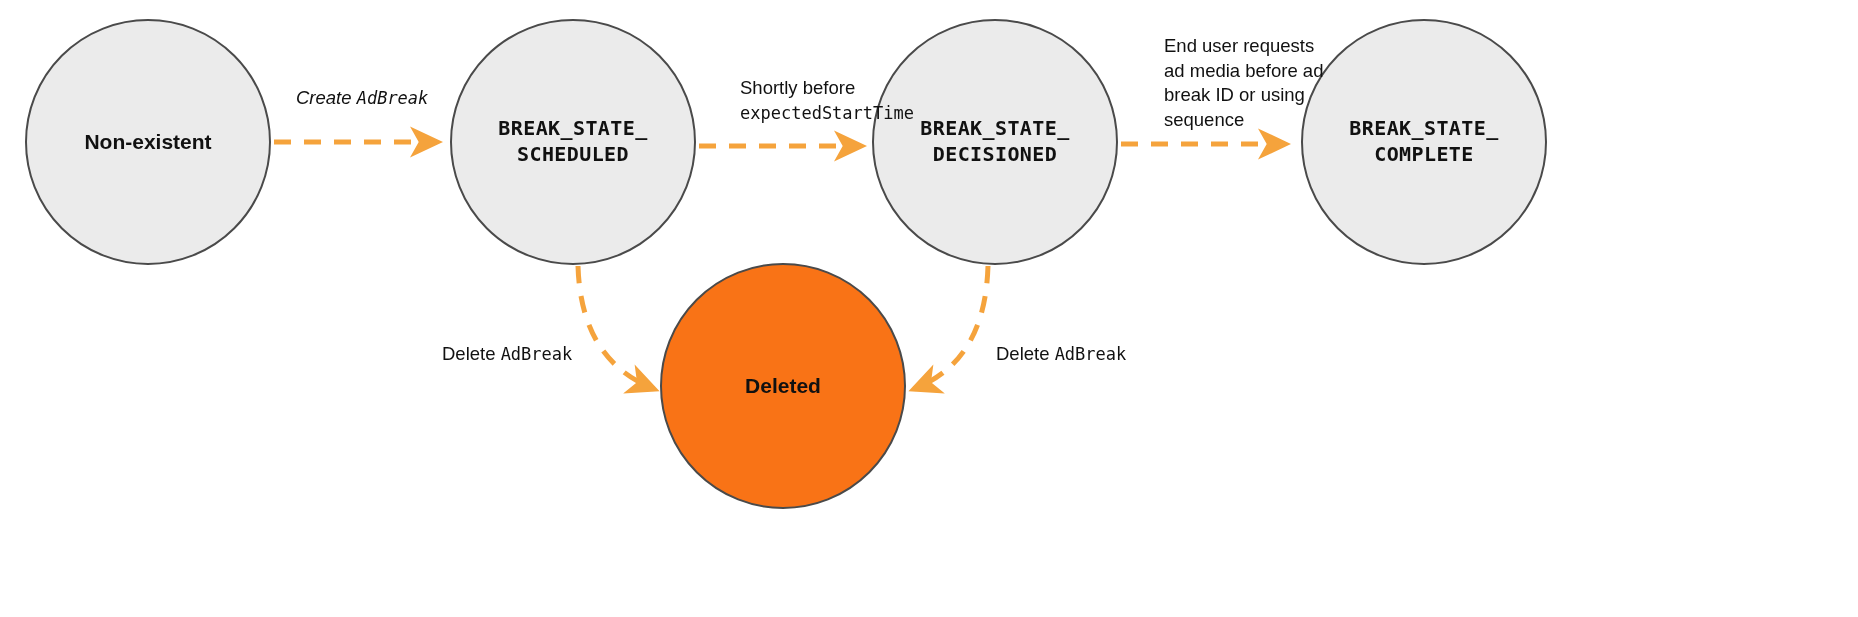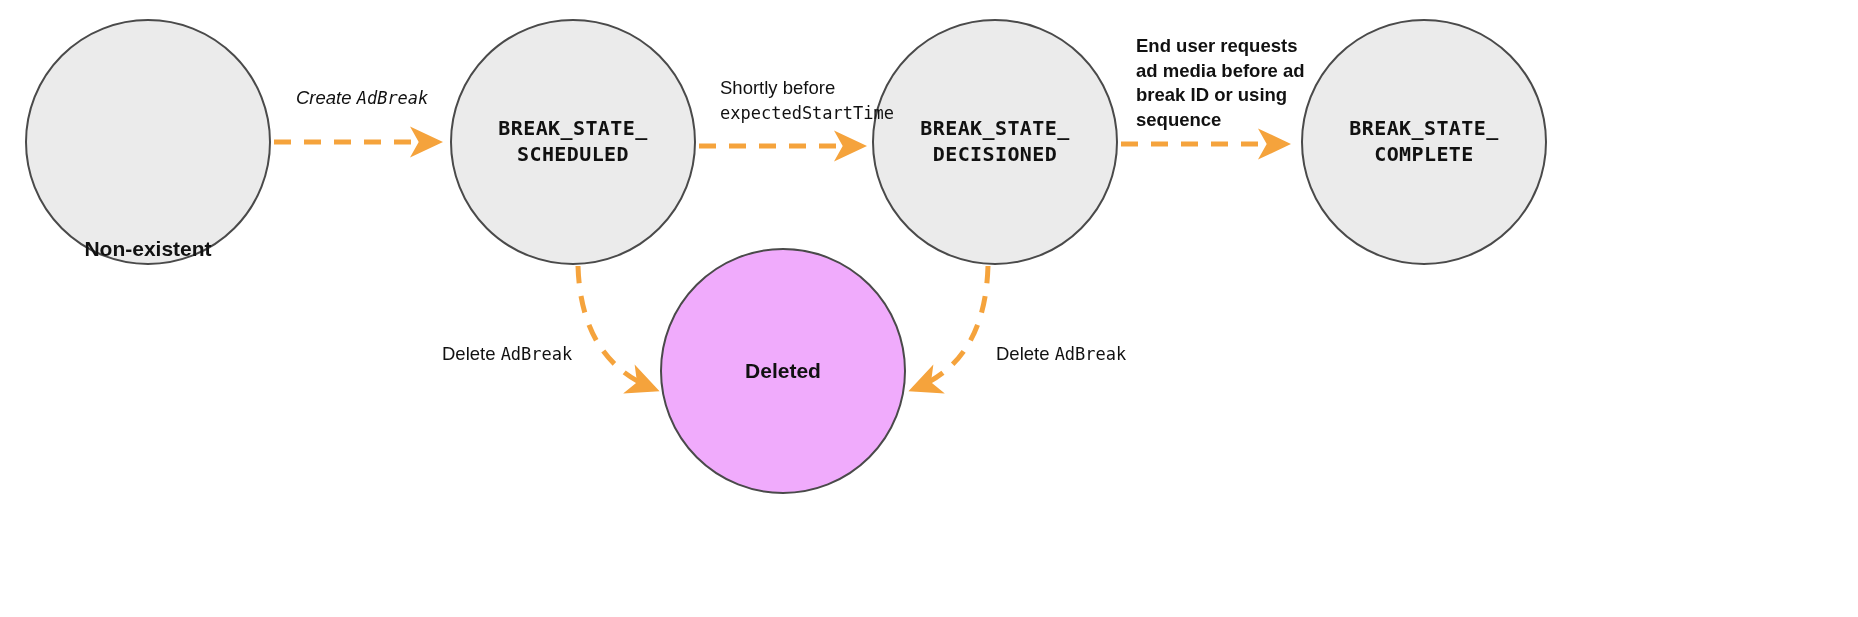--- a/index.html
+++ b/index.html
@@ -87,53 +87,53 @@
 
     <path d="M 699 146 L 861 146" fill="none" stroke="#f5a33c" stroke-width="5" stroke-dasharray="17 13" stroke-linecap="butt" marker-end="url(#arrowOrange)"></path>
 
     <path d="M 1121 144 L 1285 144" fill="none" stroke="#f5a33c" stroke-width="5" stroke-dasharray="17 13" stroke-linecap="butt" marker-end="url(#arrowOrange)"></path>
 
     <path d="M 578 266 C 580 330, 606 370, 654 389" fill="none" stroke="#f5a33c" stroke-width="5" stroke-dasharray="17 13" stroke-linecap="butt" marker-end="url(#arrowOrange)"></path>
 
     <path d="M 988 266 C 986 330, 962 370, 914 389" fill="none" stroke="#f5a33c" stroke-width="5" stroke-dasharray="17 13" stroke-linecap="butt" marker-end="url(#arrowOrange)"></path>
   </svg>
 
-  <div class="node" style="left: 25px; top: 19px; width: 246px; height: 246px; background: rgb(235, 235, 235); border-color: rgb(74, 74, 74); align-items: flex-end;">
+  <div class="node" style="left: 25px; top: 19px; width: 246px; height: 246px; background: rgb(235, 235, 235); border-color: rgb(74, 74, 74);">
     <div class="node-label label-sans">Non-existent</div>
   </div>
 
   <div class="node" style="left: 450px; top: 19px; width: 246px; height: 246px; background: rgb(235, 235, 235); border-color: rgb(74, 74, 74);">
     <div class="node-label label-mono">BREAK_STATE_
 SCHEDULED</div>
   </div>
 
   <div class="node" style="left: 872px; top: 19px; width: 246px; height: 246px; background: rgb(235, 235, 235); border-color: rgb(74, 74, 74);">
     <div class="node-label label-mono">BREAK_STATE_
 DECISIONED</div>
   </div>
 
   <div class="node" style="left: 1301px; top: 19px; width: 246px; height: 246px; background: rgb(235, 235, 235); border-color: rgb(74, 74, 74);">
     <div class="node-label label-mono">BREAK_STATE_
 COMPLETE</div>
   </div>
 
-  <div class="node" style="left: 660px; top: 248px; width: 246px; height: 246px; background: #f0abfc; border-color: rgb(74, 74, 74);">
+  <div class="node" style="left: 660px; top: 263px; width: 246px; height: 246px; background: #f97316; border-color: rgb(74, 74, 74);">
     <div class="node-label label-sans">Deleted</div>
   </div>
 
   <div class="edge-label" style="left:296px; top:86px;font-style:italic;">
       <span class="ln"><span>Create </span><span class="mono">AdBreak</span></span>
     </div>
 
-  <div class="edge-label" style="left:720px; top:76px;">
+  <div class="edge-label" style="left:740px; top:76px;">
       <span class="ln"><span>Shortly before</span></span>
       <span class="ln"><span class="mono">expectedStartTime</span></span>
     </div>
 
-  <div class="edge-label" style="left:1136px; top:34px;font-weight:bold;">
+  <div class="edge-label" style="left:1164px; top:34px;">
       <span class="ln"><span>End user requests</span></span>
       <span class="ln"><span>ad media before ad</span></span>
       <span class="ln"><span>break ID or using</span></span>
       <span class="ln"><span>sequence</span></span>
     </div>
 
   <div class="edge-label" style="left:442px; top:342px;">
       <span class="ln"><span>Delete </span><span class="mono">AdBreak</span></span>
     </div>
 

